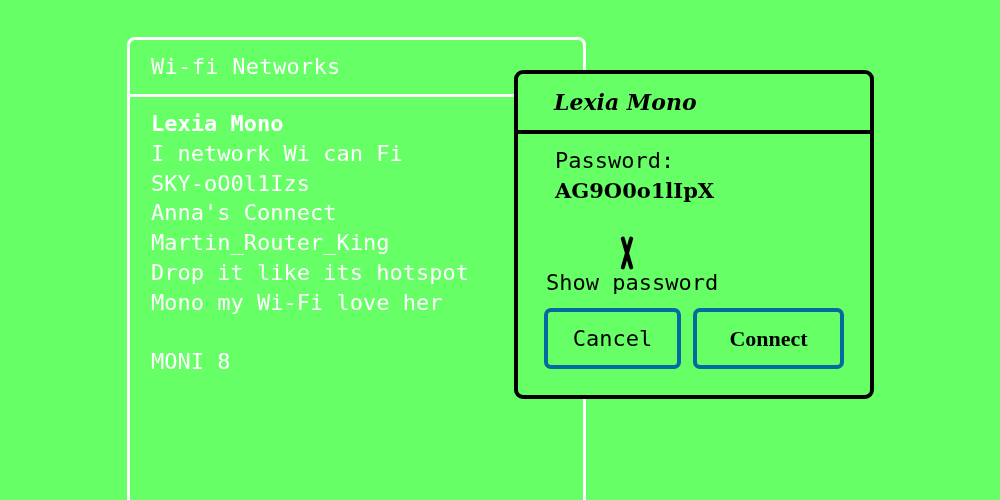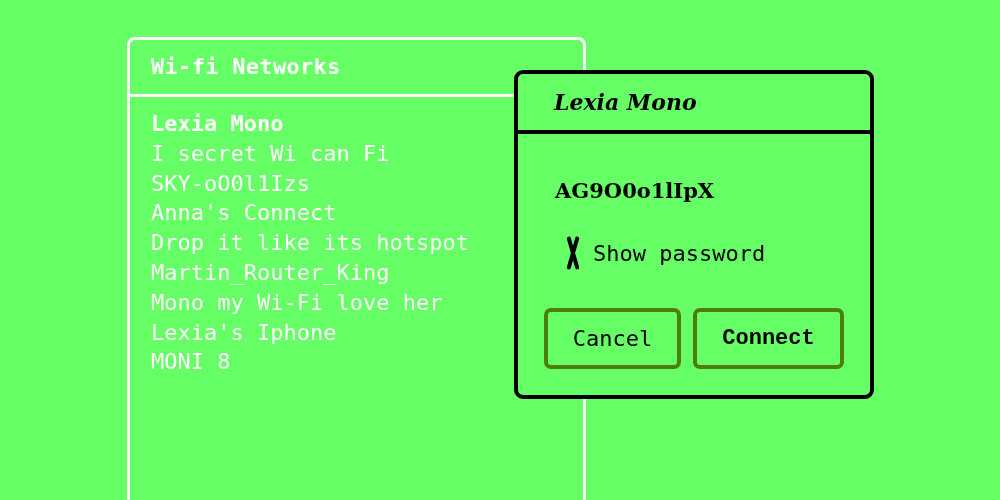--- a/index.html
+++ b/index.html
@@ -12,21 +12,21 @@
   .panel {
     position: absolute; left: 127px; top: 37px;
     width: 459px; height: 480px;
     border: 3px solid #ffffff; border-radius: 8px;
     box-sizing: border-box;
     color: #ffffff;
   }
   .panel-title {
     height: 57px; box-sizing: border-box;
     padding: 14px 0 8px 21px;
-    font-size: 22px; font-weight: bold; letter-spacing: 0.3px;
+    font-size: 22px; font-weight: normal; letter-spacing: 0.3px;
     border-bottom: 3px solid #ffffff;
   }
   .net-list { list-style: none; margin: 0; padding: 12px 0 0 21px; }
   .net-item {
     position: relative; height: 29.8px; line-height: 29.8px;
     font-size: 22px; white-space: nowrap;
     padding-right: 20px; box-sizing: border-box;
   }
   .net-item.active { font-weight: bold; }
   .net-actions {
@@ -49,65 +49,66 @@
   .pw-label {
     position: absolute; left: 37px; top: 74px;
     font-size: 22px;
   }
   .pw-value {
     position: absolute; left: 37px; top: 104px;
     font-size: 21px; font-weight: bold;
     font-family: "DejaVu Serif", "Liberation Serif", serif;
   }
   .show-pw {
-    position: absolute; left: 45px; top: 162px;
-    display: flex; align-items: center; cursor: pointer;
+    position: absolute; left: 28px; top: 162px;
+    display: flex; align-items: center; cursor: pointer; flex-direction: column;
   }
   .check-x {
     width: 20px; height: 34px; position: relative; margin-right: 10px;
   }
   .check-x::before, .check-x::after {
     content: ""; position: absolute; left: 8px; top: 0;
     width: 4px; height: 34px; background: #000; border-radius: 2px;
   }
   .check-x::before { transform: rotate(16deg); }
   .check-x::after { transform: rotate(-16deg); }
   .show-pw-label { font-size: 22px; }
   .btn {
     position: absolute; top: 234px; height: 61px;
-    border: 4px solid #4d7c0f; border-radius: 7px;
+    border: 4px solid #0369a1; border-radius: 7px;
     box-sizing: border-box; background: transparent;
     display: flex; align-items: center; justify-content: center;
     font-size: 22px; color: #000; cursor: pointer;
     font-family: "DejaVu Sans Mono", "Liberation Mono", monospace;
   }
   .btn-cancel { left: 26px; width: 137px; }
   .btn-connect { left: 175px; width: 151px; font-weight: bold;
-    font-family: Liberation Mono, monospace; }
+    font-family: Liberation Serif, serif; }
 </style>
 </head>
 <body>
 
 <div class="panel">
   <div class="panel-title">Wi-fi Networks</div>
   <ul class="net-list">
     <li class="net-item active"><span>Lexia Mono</span></li>
-    <li class="net-item"><span>I secret Wi can Fi</span></li>
+    <li class="net-item"><span>I network Wi can Fi</span></li>
     <li class="net-item"><span>SKY-oO0l1Izs</span></li>
     <li class="net-item"><span>Anna's Connect</span></li>
+    <li class="net-item"><span>Martin_Router_King</span></li>
     <li class="net-item"><span>Drop it like its hotspot</span></li>
-    <li class="net-item"><span>Martin_Router_King</span></li>
     <li class="net-item"><span>Mono my Wi-Fi love her</span><span class="net-actions">+ &gt;</span></li>
-    <li class="net-item"><span>Lexia's Iphone</span><span class="net-actions">+ &gt;</span></li>
+    <li class="net-item"><span class="net-actions">+ &gt;</span></li>
     <li class="net-item"><span>MONI 8</span><span class="net-actions">+ &gt;</span></li>
   </ul>
 </div>
 
 <div class="dialog">
   <div class="dialog-title">Lexia Mono</div>
+  <div class="pw-label">Password:</div>
   <div class="pw-value">AG9O0o1lIpX</div>
   <div class="show-pw">
     <span class="check-x"></span>
     <span class="show-pw-label">Show password</span>
   </div>
   <button class="btn btn-cancel">Cancel</button>
   <button class="btn btn-connect">Connect</button>
 </div>
 
 </body></html>

